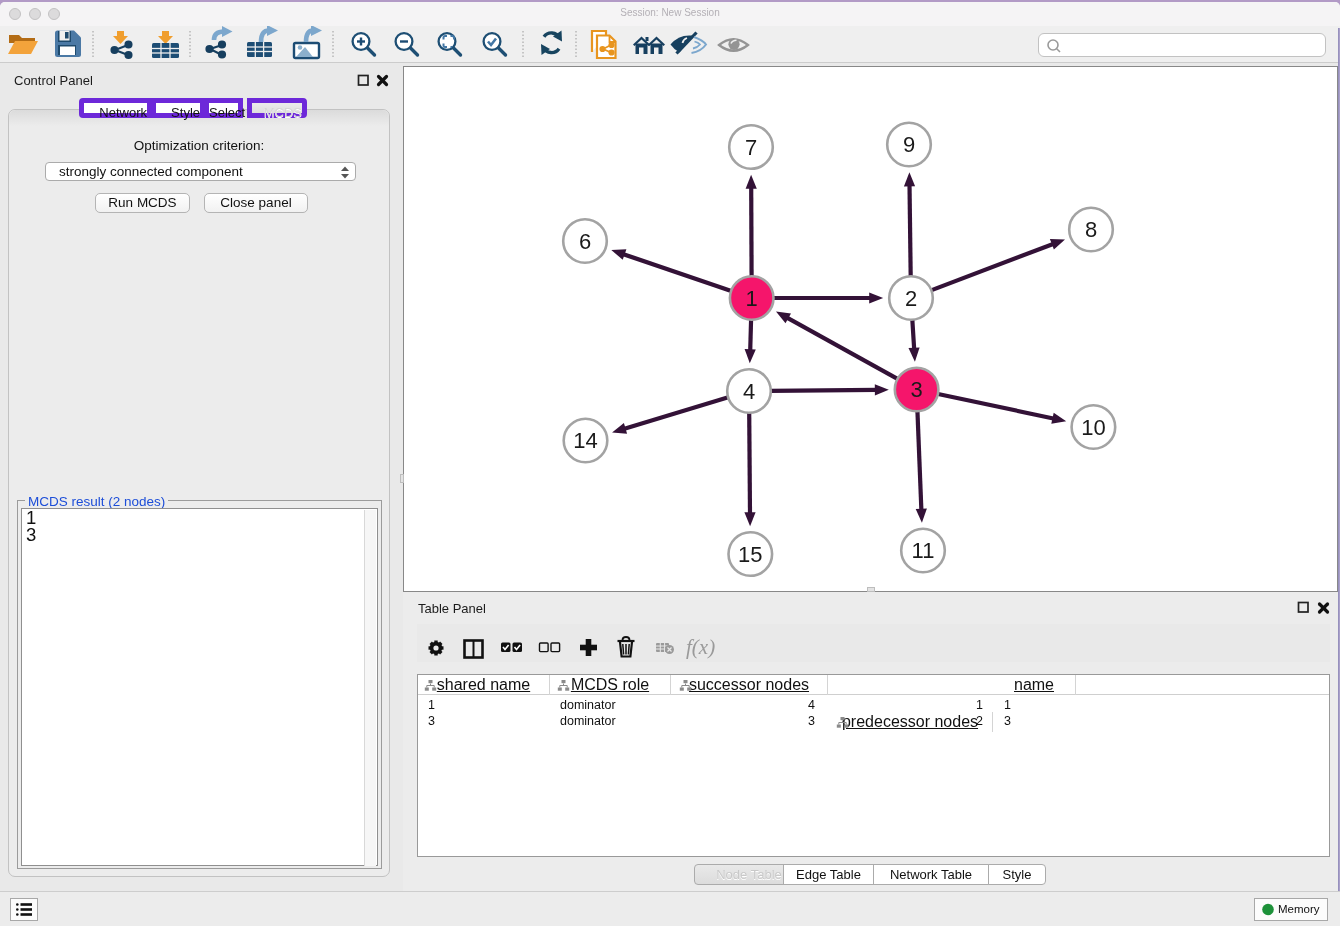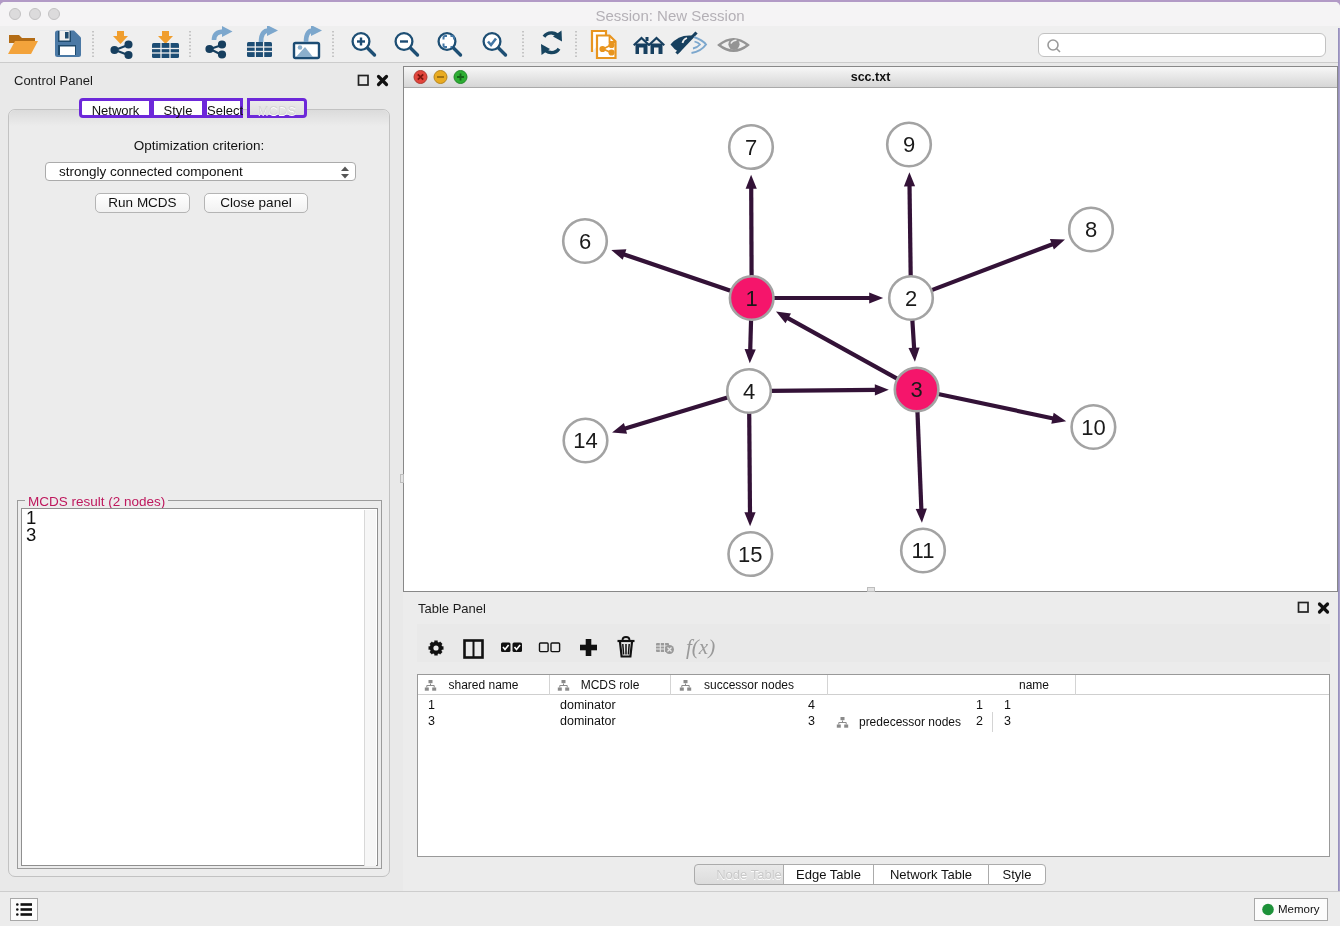--- a/index.html
+++ b/index.html
@@ -2,52 +2,52 @@
 <html><head>
 <meta charset="utf-8">
 <style>
 * { margin:0; padding:0; box-sizing:border-box; }
 html,body { width:1340px; height:926px; overflow:hidden; }
 body { font-family:"Liberation Sans", sans-serif; background:#b29ac6; position:relative; }
 
 #win { position:absolute; left:0; top:2px; width:1340px; height:924px; background:#e9e9e9; border-radius:5px 5px 0 0; }
 #titlebar { position:absolute; left:0; top:2px; width:1340px; height:26px; background:#f5f4f5; border-radius:5px 5px 0 0; border-bottom:1px solid #d8d8d8;}
 .tl { position:absolute; top:6px; width:12px; height:12px; border-radius:50%; background:#dcdbdc; border:1px solid #c3c2c3; }
-#wtitle { position:absolute; top:5px; left:0; width:100%; text-align:center; font-size:15px; color:#b4b0b6; }
+#wtitle { position:absolute; top:5px; left:0; width:100%; text-align:center; font-size:10px; color:#b4b0b6; }
 
 #toolbar { position:absolute; left:0; top:26px; width:1340px; height:37px; background:#efefef; border-bottom:1px solid #cccccc; }
 #search { position:absolute; left:1038px; top:33px; width:288px; height:24px; background:#ffffff; border:1px solid #c2c2c2; border-radius:6px; }
 
 #cpanel { position:absolute; left:0; top:64px; width:396px; height:827px; background:#e9e9e9; }
 #cphead { position:absolute; left:14px; top:9px; font-size:13px; color:#1c1c1c;text-align:center; }
 .tabrow { position:absolute; height:20px; z-index:5; }
-.tab { position:absolute; top:0; height:20px; background:#ffffff; border:3px solid #6d28d9; font-size:13px; text-align:center; color:#111; line-height:19px; }
+.tab { position:absolute; top:0; height:20px; background:#ffffff; border:5px solid #6d28d9; font-size:13px; text-align:right; color:#111; line-height:19px; }
 .tabsel { background:linear-gradient(#ebebeb,#dedede); color:#d6d6d6; text-shadow:0 1px 0 #ffffff; }
 .btab.btabsel { background:linear-gradient(#e9e9e9,#dcdcdc); color:#c9c9c9; text-shadow:0 1px 0 #ffffff; }
 #cpbody { position:absolute; left:8px; top:45px; width:382px; height:768px; background:#ececec; border:1px solid #c2c2c2; border-radius:7px; }
 #cpbody .shade { position:absolute; left:0; top:0; width:100%; height:16px; background:linear-gradient(#dbdbdb,#ececec); border-radius:7px 7px 0 0; }
 #optlabel { position:absolute; top:28px; width:100%; text-align:center; font-size:13.5px; color:#111; }
 #dropdown { position:absolute; left:36px; top:52px; width:311px; height:19px; background:#ffffff; border:1px solid #ababab; border-radius:4px; font-size:13.5px; line-height:17px; padding-left:13px; color:#111; }
 .btn { position:absolute; top:83px; height:20px; background:linear-gradient(#ffffff,#f1f1f1); border:1px solid #b4b4b4; border-radius:5px; font-size:13.5px; text-align:center; line-height:18px; color:#111; }
 #fieldset { position:absolute; left:8px; top:390px; width:365px; height:369px; border:1px solid #9b9b9b; }
-#fstitle { position:absolute; left:7px; top:-7.5px; background:#ececec; padding:0 3px; font-size:13.5px; color:#be185d; }
+#fstitle { position:absolute; left:7px; top:-7.5px; background:#ececec; padding:0 3px; font-size:13.5px; color:#1d4ed8; }
 #fsarea { position:absolute; left:3px; top:7px; width:357px; height:358px; background:#ffffff; border:1px solid #8f8f8f; }
 #fsarea .txt { position:absolute; left:4px; top:0px; font-size:18.5px; color:#111; line-height:17px; }
 #fsscroll { position:absolute; right:1px; top:1px; width:12px; height:356px; background:#f6f6f6; border-left:1px solid #d8d8d8; }
 
 #netwin { position:absolute; left:403px; top:66px; width:935px; height:526px; background:#ffffff; border:1px solid #888; }
 #nettitle { position:absolute; left:0; top:0; width:100%; height:21px; background:linear-gradient(#f7f7f7,#d6d6d6); border-bottom:1px solid #aaa; }
 #nettitle .t { position:absolute; width:100%; text-align:center; top:3px; font-size:12.5px; color:#111; font-weight:bold; }
 
 #tpanel { position:absolute; left:403px; top:592px; width:937px; height:299px; background:#ececec; }
 #tphead { position:absolute; left:15px; top:9px; font-size:13px; color:#1c1c1c; }
 #ttoolbar { position:absolute; left:14px; top:32px; width:913px; height:38px; background:#e9e9e9; }
 #tablebox { position:absolute; left:14px; top:82px; width:913px; height:183px; background:#ffffff; border:1px solid #999; }
 .hrow { position:absolute; left:0; top:0; width:100%; height:20px; border-bottom:1px solid #cfcfcf; background:#fff; }
-.hcell { position:absolute; top:0; height:20px; border-right:1px solid #d4d4d4; font-size:12px; text-align:center; color:#111; line-height:20px; }
+.hcell { position:absolute; top:0; height:20px; border-right:1px solid #d4d4d4; font-size:16px; text-align:center; color:#111; line-height:20px;text-decoration:underline; }
 .trow { position:absolute; width:100%; height:16px; font-size:12.5px; color:#111; }
 .tcell { position:absolute; top:0; height:16px; line-height:16px; }
 .btabs { position:absolute; top:272px; height:21px; }
 .btab { position:absolute; top:0; height:21px; line-height:20px; background:#fff; border:1px solid #ababab; font-size:13px; text-align:center; line-height:19px; color:#111; }
 
 #statusbar { position:absolute; left:0; top:891px; width:1340px; height:35px; background:#ececec; border-top:1px solid #cdcdcd; }
 #membtn { position:absolute; left:1254px; top:6px; width:74px; height:23px; background:#fcfcfc; border:1px solid #a8a8a8; font-size:11.5px; color:#111; }
 #listbtn { position:absolute; left:10px; top:6px; width:28px; height:23px; background:#fcfcfc; border:1px solid #a8a8a8; }
 svg { display:block; }
 .icon { position:absolute; }
@@ -214,31 +214,20 @@
     <div id="fieldset">
       <div id="fstitle">MCDS result (2 nodes)</div>
       <div id="fsarea">
         <div class="txt">1<br>3</div>
         <div id="fsscroll"></div>
       </div>
     </div>
   </div>
 </div>
 <div id="netwin">
-  <div id="nettitle">
-    <svg width="70" height="21" viewBox="0 0 70 21" style="position:absolute;left:0;top:0;">
-      <circle cx="16.5" cy="10" r="6.5" fill="#e2453c" stroke="#ad3a31" stroke-width="1"></circle>
-      <path d="M13.8 7.3 l5.4 5.4 M19.2 7.3 l-5.4 5.4" stroke="#7e150e" stroke-width="1.8"></path>
-      <circle cx="36.5" cy="10" r="6.5" fill="#e9ab21" stroke="#b7861d" stroke-width="1"></circle>
-      <line x1="33" y1="10" x2="40" y2="10" stroke="#9a6d11" stroke-width="1.8"></line>
-      <circle cx="56.5" cy="10" r="6.5" fill="#2dae33" stroke="#22882a" stroke-width="1"></circle>
-      <path d="M56.5 6.5 v7 M53 10 h7" stroke="#156619" stroke-width="1.8"></path>
-    </svg>
-    <div class="t">scc.txt</div>
-  </div>
   <svg width="933" height="503" viewBox="0 0 933 503" style="position:absolute; left:0; top:22px;">
     <g stroke="#331237" stroke-width="4.2">
       <line x1="347.6" y1="188.2" x2="347.2" y2="97.8"></line>
       <line x1="328.0" y1="202.3" x2="218.7" y2="164.9"></line>
       <line x1="368.5" y1="209.0" x2="467.2" y2="209.0"></line>
       <line x1="347.1" y1="229.8" x2="346.2" y2="262.2"></line>
       <line x1="506.7" y1="188.2" x2="505.5" y2="95.3"></line>
       <line x1="526.4" y1="201.6" x2="649.8" y2="154.7"></line>
       <line x1="508.3" y1="229.8" x2="510.2" y2="260.8"></line>
       <line x1="494.4" y1="290.4" x2="382.5" y2="228.3"></line>

